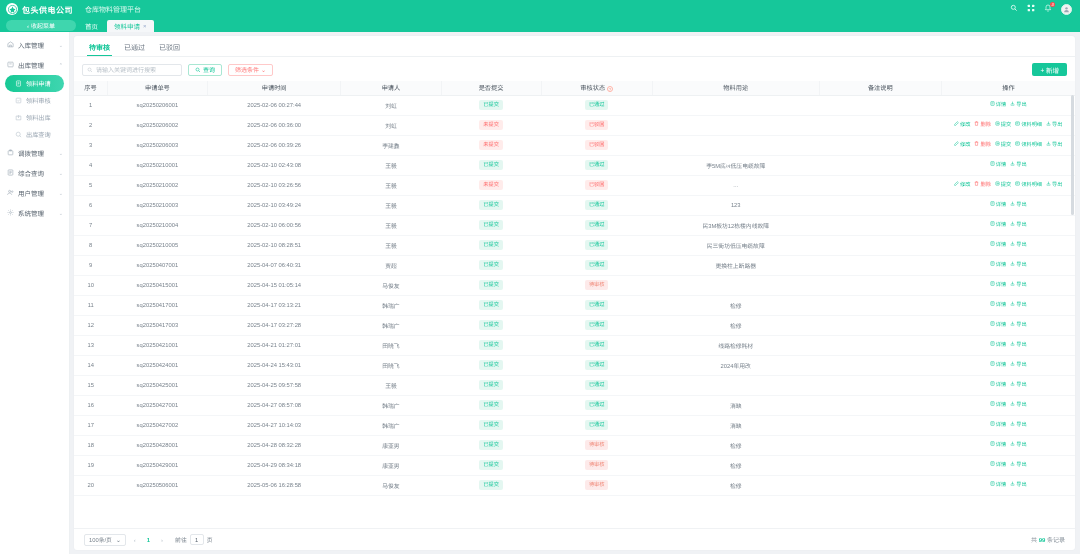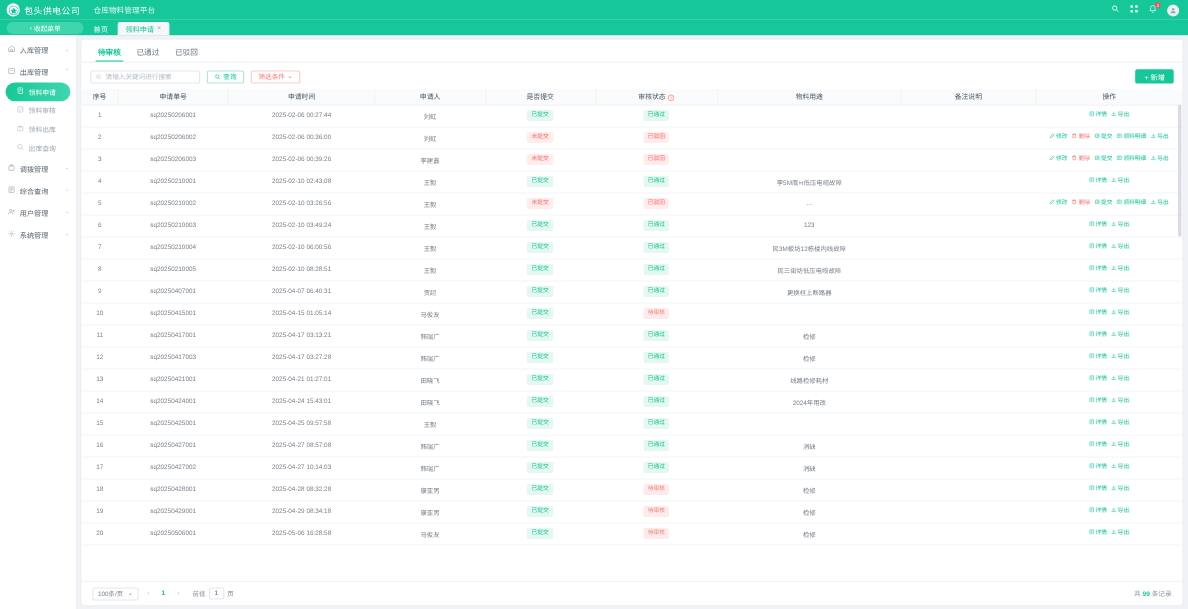--- a/index.html
+++ b/index.html
@@ -15,21 +15,21 @@
     height: 18px; background: #16c79a; display: flex; align-items: center;
     padding: 0 6px; flex: 0 0 18px; position: relative;
   }
   .brand { display: flex; align-items: center; gap: 4px; }
   .brand-logo {
     width: 12px; height: 12px; border-radius: 50%;
     background: #fff; display: flex; align-items: center;
     justify-content: center; flex: 0 0 12px;
   }
   .brand-logo svg { width: 9px; height: 9px; }
-  .brand-name { color: #fff; font-size: 8px; font-weight: normal; letter-spacing: .5px; }
+  .brand-name { color: #fff; font-size: 8px; font-weight: bold; letter-spacing: .5px; }
   .brand-sub { color: #ddfaf0; font-size: 7px; margin-left: 8px; }
   .top-right { margin-left: auto; display: flex; align-items: center; gap: 9px; padding-right: 2px; }
   .top-icon { color: #eafff8; font-size: 8px; line-height: 1; cursor: pointer; position: relative; }
   .badge-dot {
     position: absolute; top: -2px; right: -3px; background: #ff4d4f;
     color: #fff; font-size: 4px; border-radius: 4px; padding: 0 1px;
     min-width: 5px; height: 5px; line-height: 5px; text-align: center;
   }
   .avatar {
     width: 11px; height: 11px; border-radius: 50%; background: #f2f2f2;

